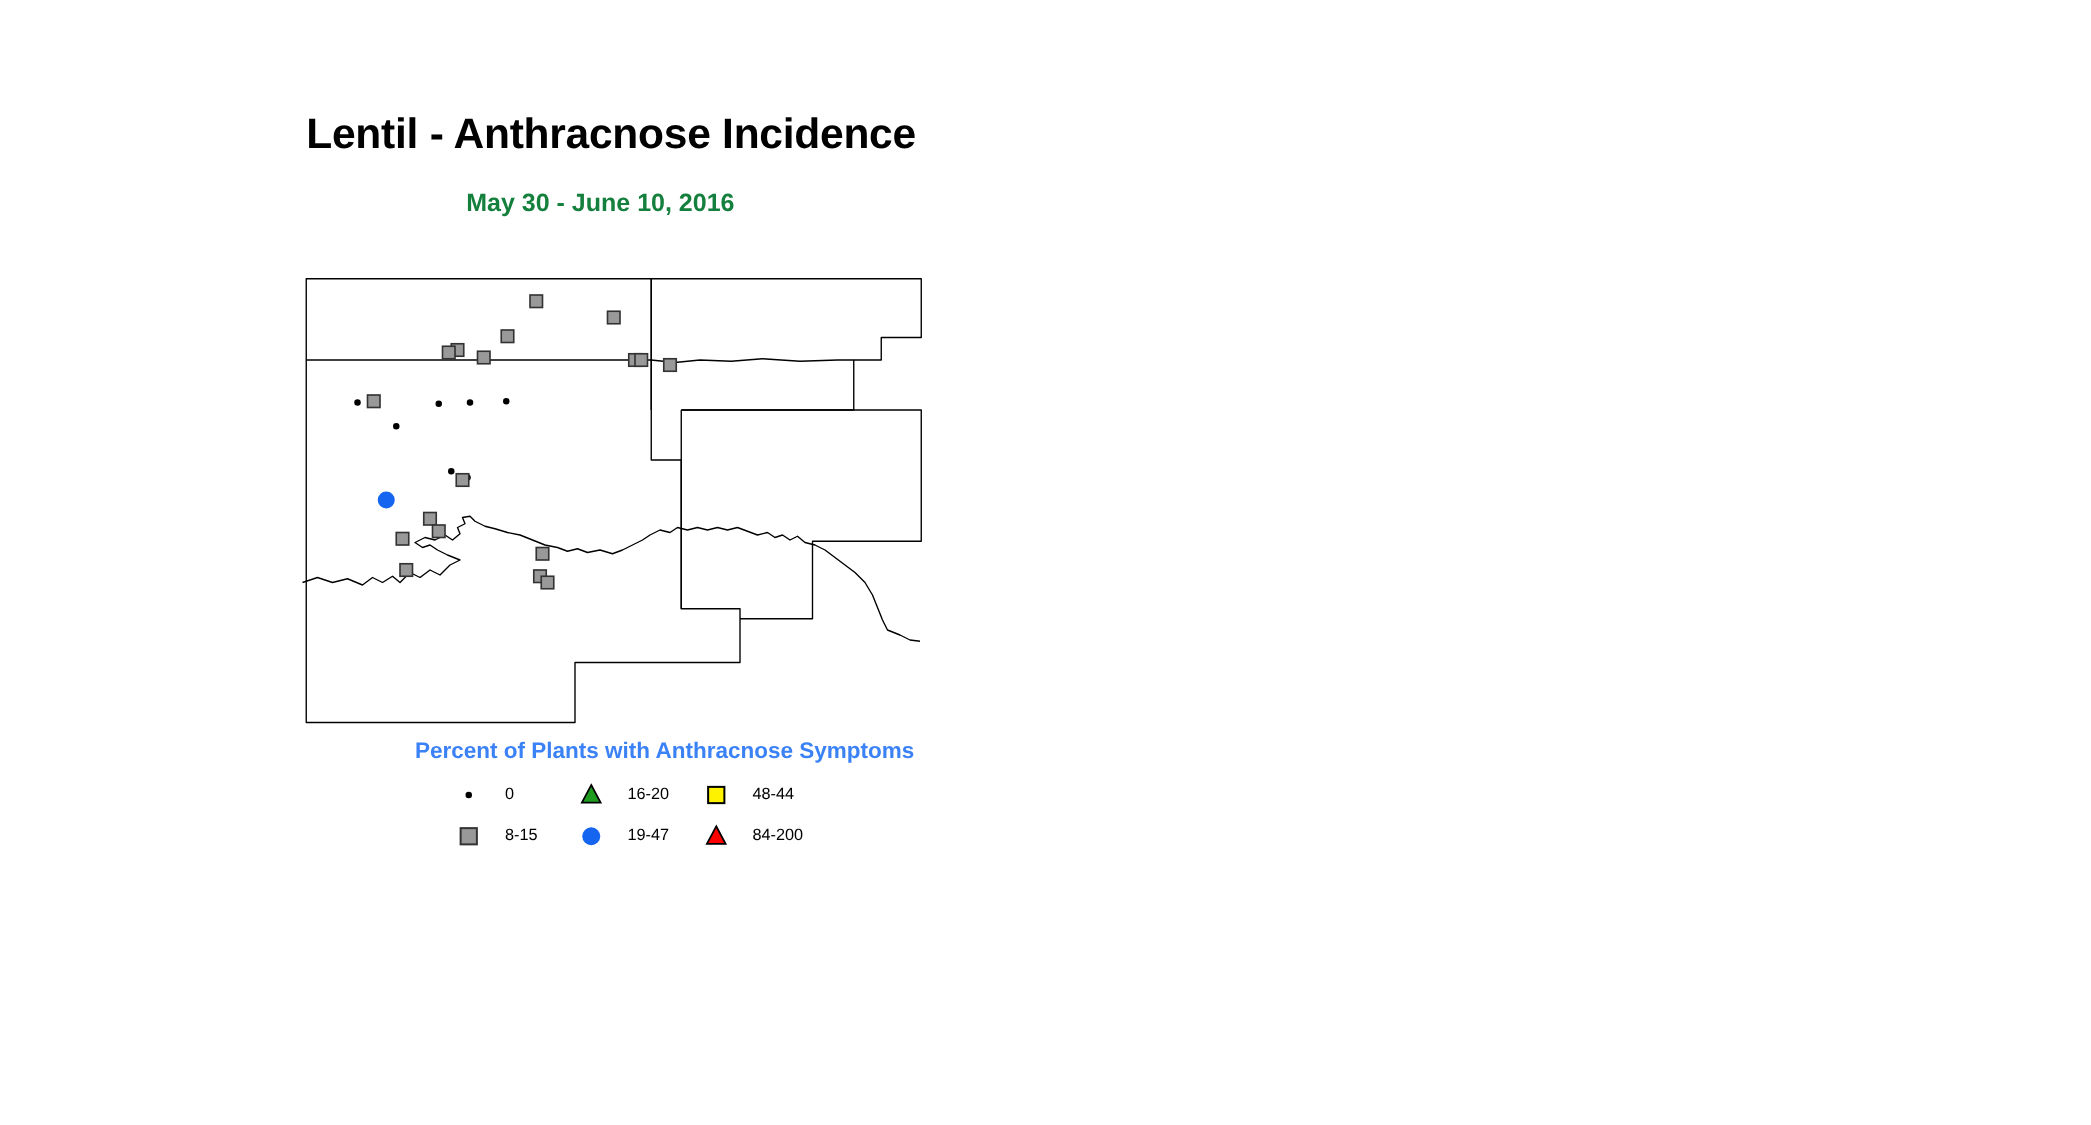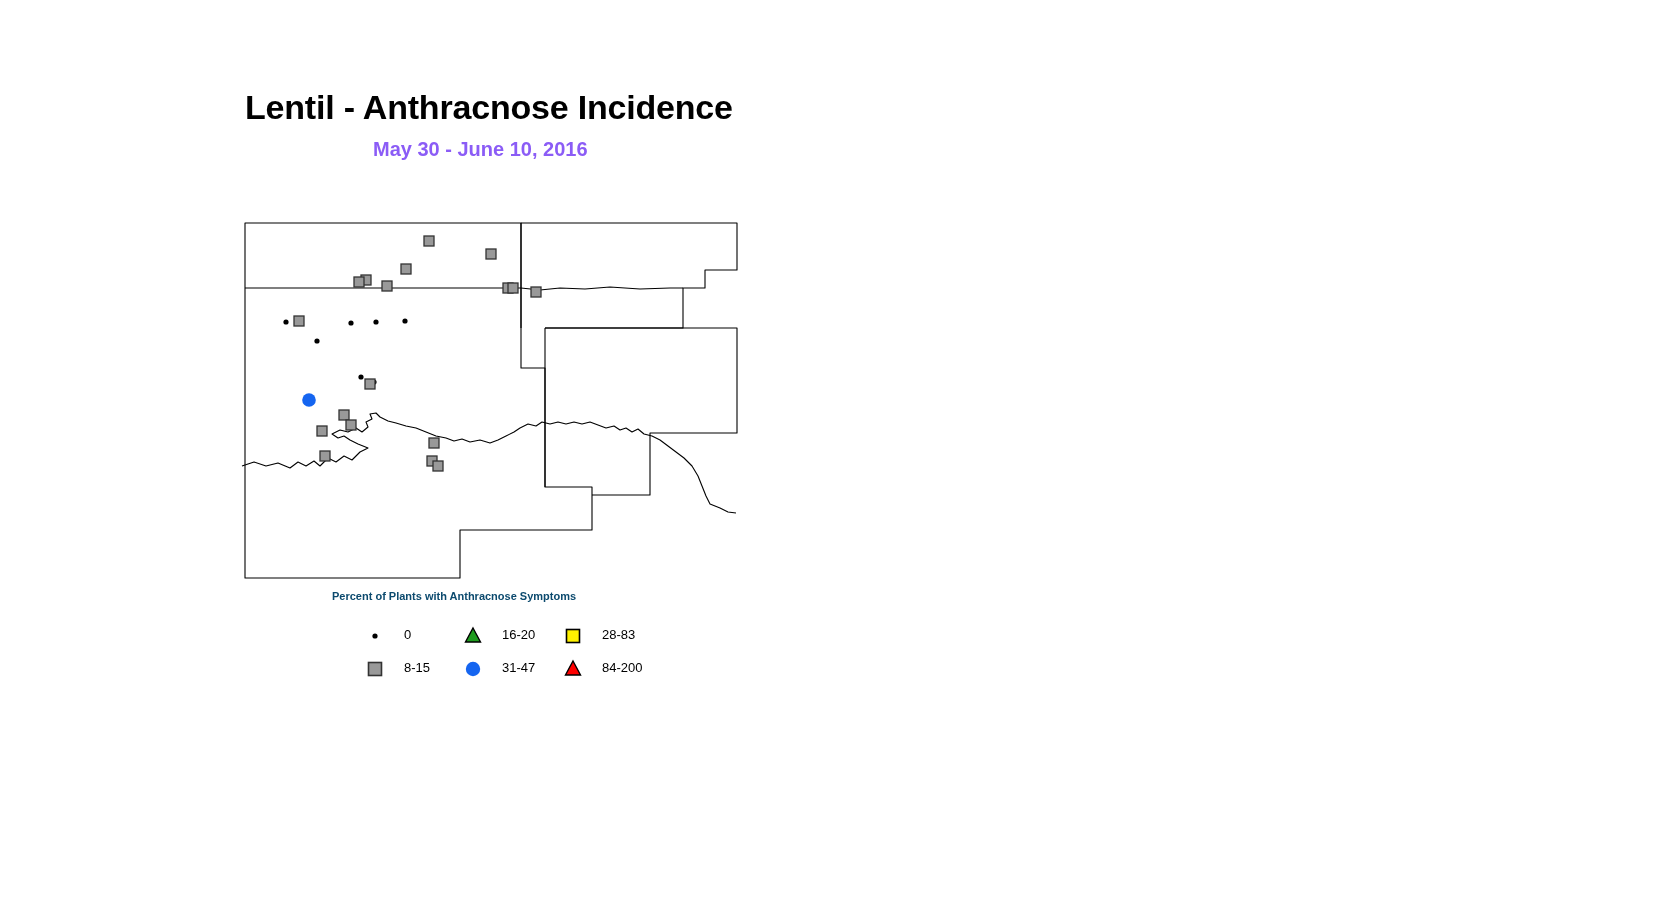--- a/index.html
+++ b/index.html
@@ -30,24 +30,24 @@
     top: 88px;
     font-size: 34px;
     font-weight: bold;
     color: #000000;
     letter-spacing: -0.2px;
     white-space: nowrap;
   }
   .subtitle {
     position: absolute;
     left: 373px;
-    top: 138px;
+    top: 152px;
     font-size: 20px;
     font-weight: bold;
-    color: #8b5cf6;
+    color: #15803d;
     white-space: nowrap;
   }
 
   
   .map-wrap {
     position: absolute;
     left: 240px;
     top: 200px;
     width: 500px;
     height: 390px;
@@ -63,23 +63,23 @@
     position: absolute;
     left: 332px;
     top: 590px;
     width: 400px;
     height: 100px;
   }
   .legend-title {
     position: absolute;
     left: 0;
     top: 0;
-    font-size: 11px;
+    font-size: 18px;
     font-weight: bold;
-    color: #0c4a6e;
+    color: #3b82f6;
     white-space: nowrap;
   }
   .legend-grid {
     position: absolute;
     left: 30px;
     top: 28px;
     width: 370px;
   }
   .legend-row {
     display: flex;
@@ -207,40 +207,40 @@
               </svg>
             </span>
           <span class="legend-label">16-20</span>
         </div>
         <div class="legend-item col2">
           <span class="legend-sym">
               <svg width="26" height="26" viewBox="0 0 26 26">
                 <rect x="6.5" y="7.5" width="13" height="13" stroke-width="1.6" fill="#FFF200" stroke="#000000"></rect>
               </svg>
             </span>
-          <span class="legend-label">28-83</span>
+          <span class="legend-label">48-44</span>
         </div>
       </div>
 
       <div class="legend-row">
         <div class="legend-item col0">
           <span class="legend-sym">
               <svg width="26" height="26" viewBox="0 0 26 26">
                 <rect x="6.5" y="7.5" width="13" height="13" stroke-width="1.6" fill="#999999" stroke="#333333"></rect>
               </svg>
             </span>
           <span class="legend-label">8-15</span>
         </div>
         <div class="legend-item col1">
           <span class="legend-sym">
               <svg width="26" height="26" viewBox="0 0 26 26">
                 <circle cx="13" cy="14" r="7.2" fill="#1565F0" stroke="#1565F0" stroke-width="0"></circle>
               </svg>
             </span>
-          <span class="legend-label">31-47</span>
+          <span class="legend-label">19-47</span>
         </div>
         <div class="legend-item col2">
           <span class="legend-sym">
               <svg width="26" height="26" viewBox="0 0 26 26">
                 <polygon points="13,6 20.5,20 5.5,20" stroke-width="1.4" fill="#FF0000" stroke="#000000"></polygon>
               </svg>
             </span>
           <span class="legend-label">84-200</span>
         </div>
       </div>

